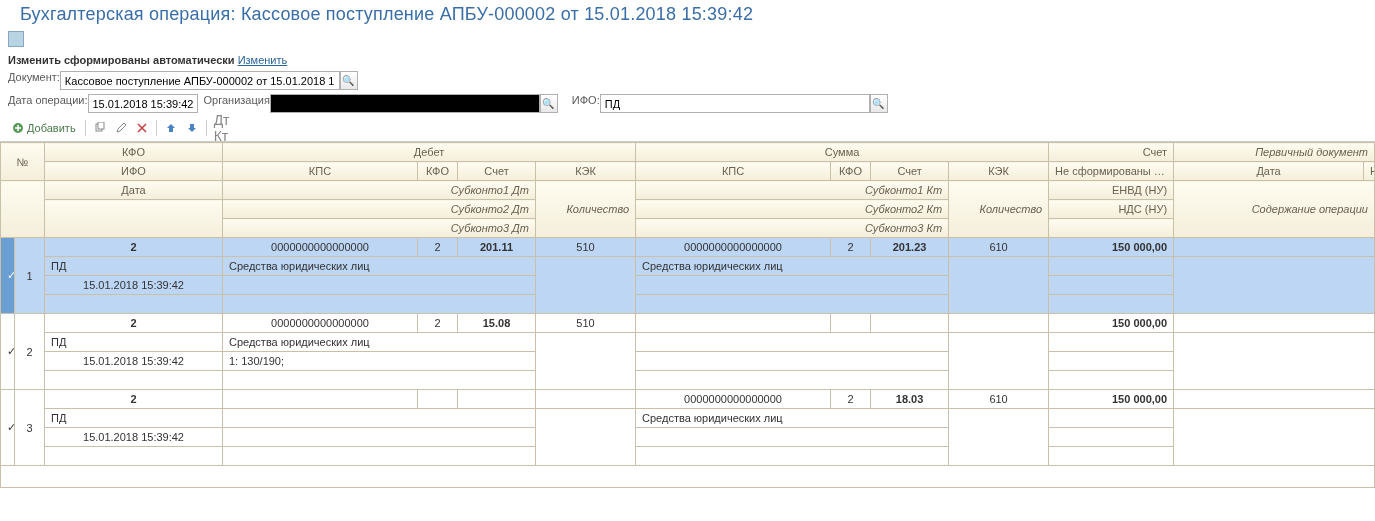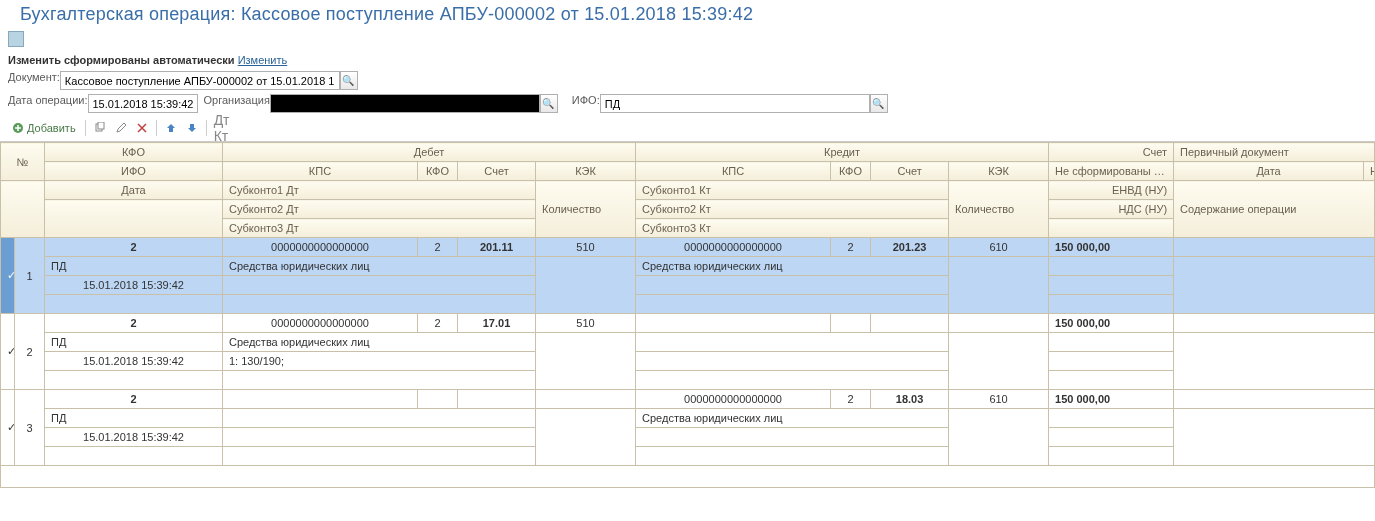--- a/index.html
+++ b/index.html
@@ -19,25 +19,25 @@
   .search-btn { width: 18px; height: 19px; border: 1px solid #b0b0b0; background: linear-gradient(#fff,#e8e8e8); display: inline-flex; align-items: center; justify-content: center; cursor: pointer; }
   .toolbar { display: flex; align-items: center; padding: 4px 8px; gap: 3px; border-bottom: 1px solid #ccc; }
   .tool-btn { display: inline-flex; align-items: center; justify-content: center; height: 18px; min-width: 18px; cursor: pointer; color: #888; padding: 0 2px; }
   .tool-btn.add { color: #4a7a4a; padding: 0 4px; justify-content: center; }
   .sep { width: 1px; height: 16px; background: #ccc; margin: 0 2px; }
 
   .grid { width: 100%; border-collapse: collapse; table-layout: fixed; }
   .grid th, .grid td { border: 1px solid #c8c0a8; font-size: 11px; font-weight: normal; vertical-align: middle; overflow: hidden; white-space: nowrap; text-overflow: ellipsis; }
   .grid th { background: linear-gradient(#fefcf0, #f4eeda); color: #6a6050; height: 19px; padding: 1px 6px; }
   .grid th.r { text-align: right; }
-  .grid th.l { text-align: left; }
+  .grid th.l { text-align: right; font-style: italic; }
   .grid th.c { text-align: center; }
   .grid td { height: 19px; padding: 1px 6px; color: #333; background: #fff; }
   .grid td.c { text-align: center; }
-  .grid td.r { }
+  .grid td.r { text-align: right; }
   .grid td.l { text-align: left; }
   .grid td.b { font-weight: bold; }
   .grid tr.sel td { background: #bcd6f4; }
   .mark { text-align: center; color: #333; }
   .emptyfoot td { height: 22px; background: #fff; }
   .mag { font-size: 10px; color: #555; }
 
   .col-mark { width: 14px; }
   .col-n { width: 30px; }
   .col-kfo { width: 178px; }
@@ -145,21 +145,21 @@
       <col class="col-kek2">
     <col class="col-sum">
       <col class="col-prim">
       <col>
   </colgroup>
   <thead>
     <tr>
       <th rowspan="2" colspan="2" class="c">№</th>
       <th class="c">КФО</th>
       <th colspan="4" class="c">Дебет</th>
-      <th colspan="4" class="c">Кредит</th>
+      <th colspan="4" class="c">Сумма</th>
       <th class="r">Счет</th>
       <th colspan="2" class="l">Первичный документ</th>
     </tr>
     <tr>
       <th class="c">ИФО</th>
       <th class="c">КПС</th>
       <th class="c">КФО</th>
       <th class="c">Счет</th>
       <th class="c">КЭК</th>
       <th class="c">КПС</th>
@@ -228,21 +228,21 @@
   <td colspan="3"></td>
   <td colspan="3"></td>
   <td></td>
 </tr>
       <tr>
   <td rowspan="4" class="mark">✓</td>
   <td rowspan="4" class="c">2</td>
   <td class="c b">2</td>
   <td class="c">0000000000000000</td>
   <td class="c">2</td>
-  <td class="c b">17.01</td>
+  <td class="c b">15.08</td>
   <td class="c">510</td>
   <td class="c"></td>
   <td class="c"></td>
   <td class="c b"></td>
   <td class="c"></td>
   <td class="r b">150 000,00</td>
   <td colspan="2"></td>
 </tr>
 <tr>
   <td class="l">ПД</td>

